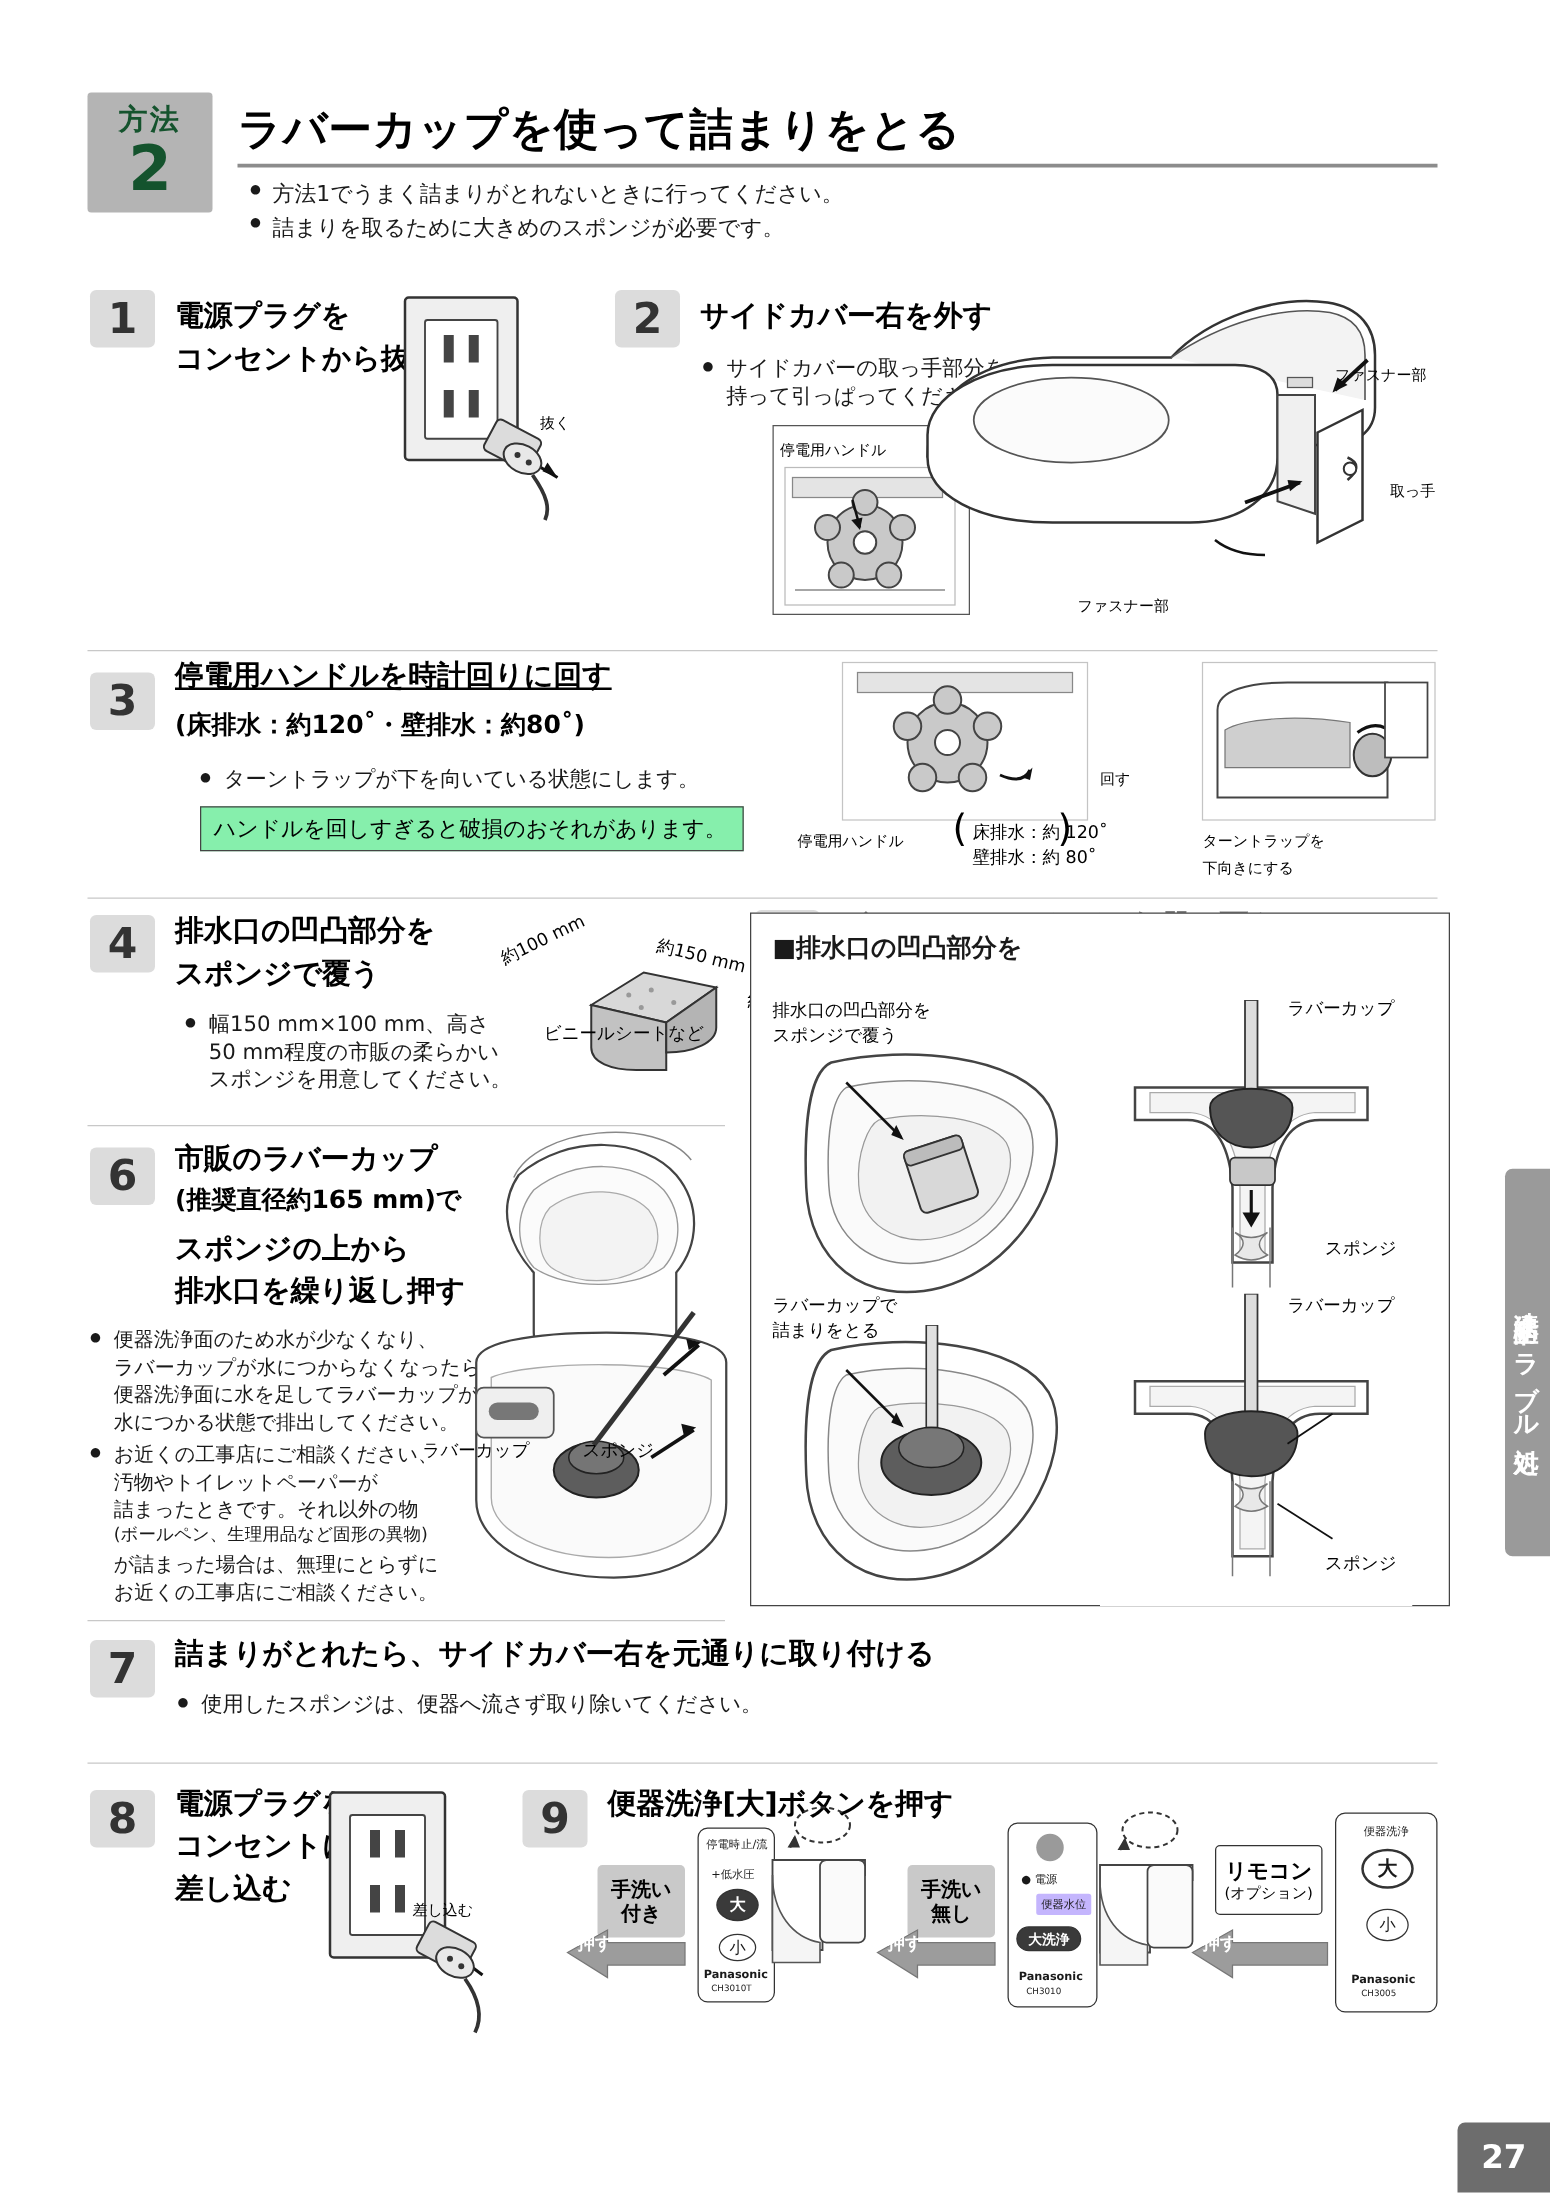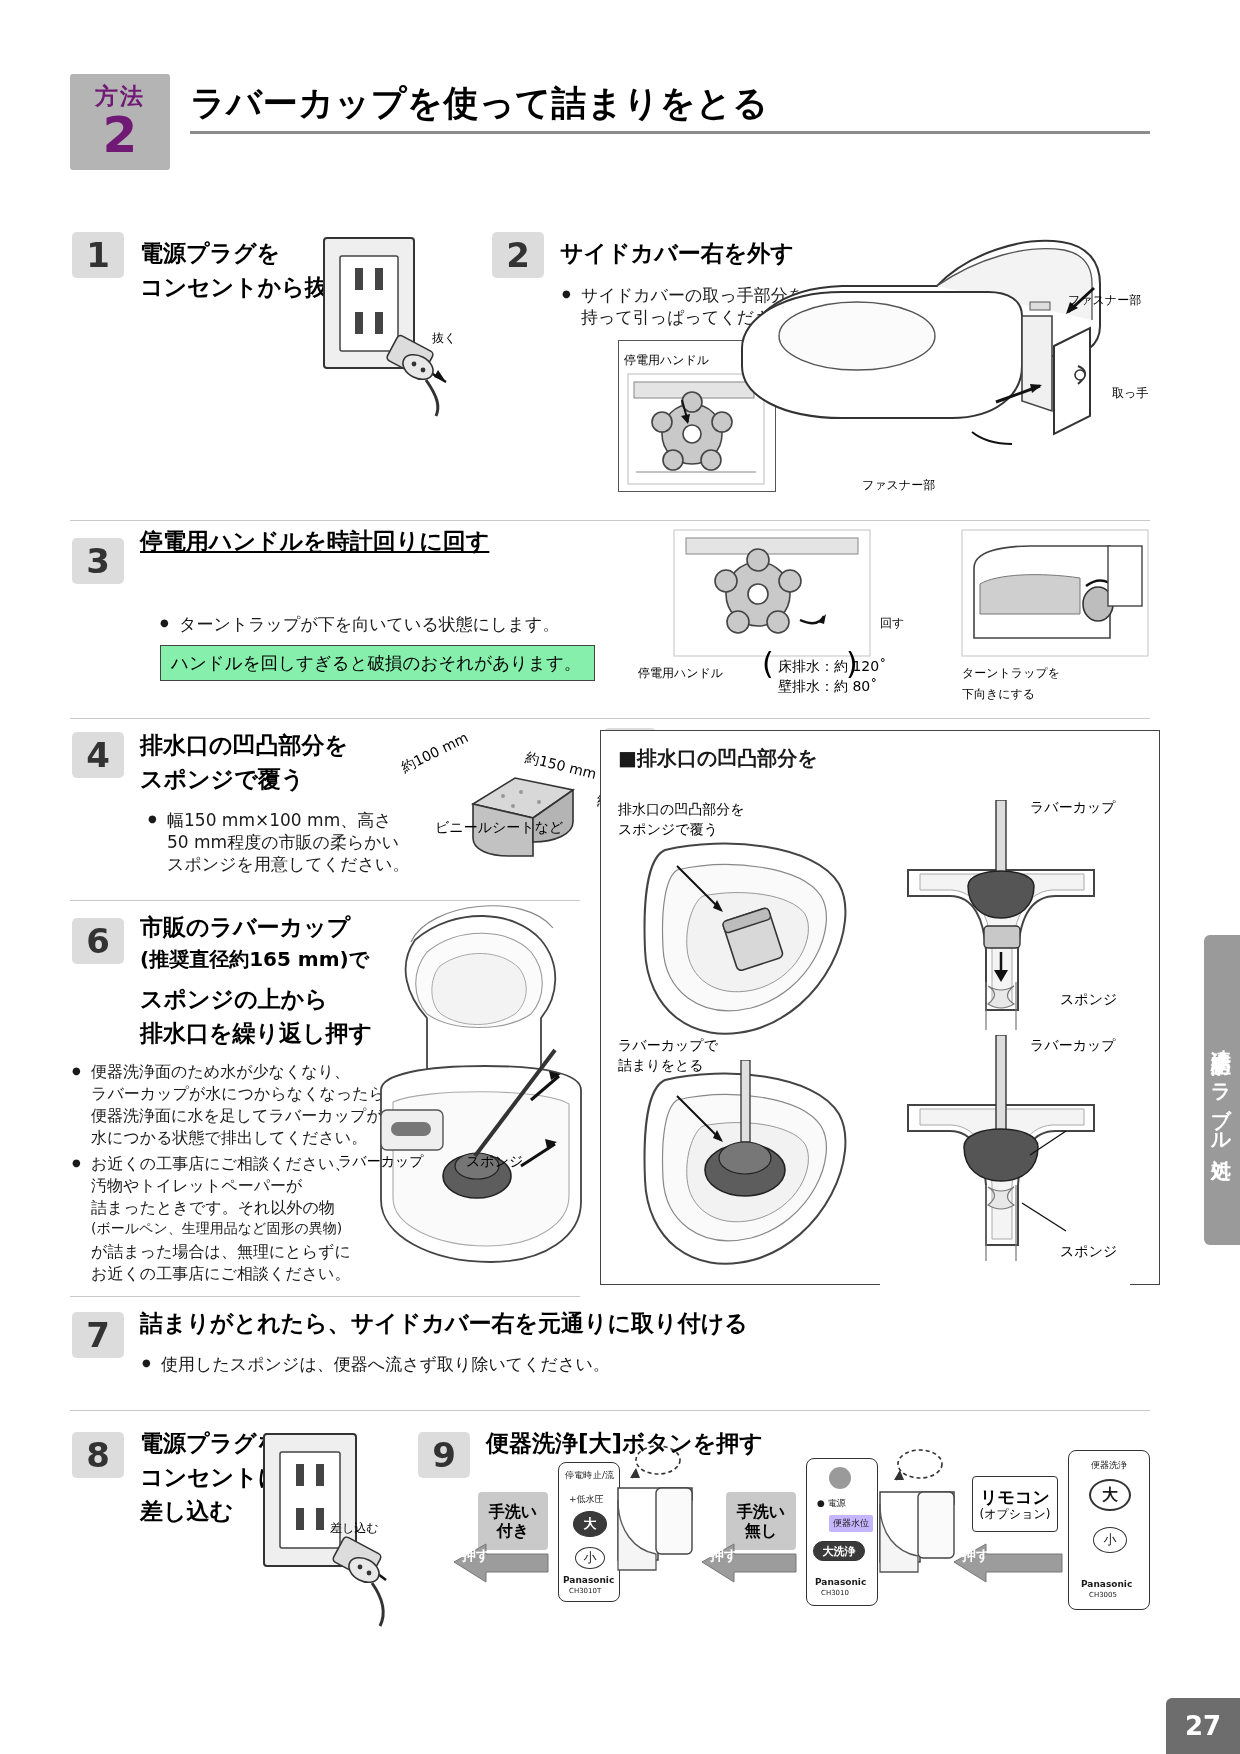--- a/index.html
+++ b/index.html
@@ -9,21 +9,21 @@
     background:#ffffff;
     font-family:"DejaVu Sans", sans-serif;
     color:#1a1a1a;
     overflow:hidden;
   }
   .page { position:absolute; inset:0; }
 
   
   .method-badge {
     position:absolute; left:70px; top:74px; width:100px; height:96px;
-    background:#b4b4b4; color:#701a75; border-radius:3px;
+    background:#b4b4b4; color:#14532d; border-radius:3px;
     display:flex; flex-direction:column; align-items:center; justify-content:center;
   }
   .method-badge .mb-label { font-size:23px; font-weight:bold; letter-spacing:2px; line-height:1; }
   .method-badge .mb-num { font-size:50px; font-weight:bold; line-height:1; margin-top:2px; }
 
   .head-title {
     position:absolute; left:190px; top:80px; font-size:35px; font-weight:bold;
     letter-spacing:0.5px; color:#000;
   }
   .head-rule {
@@ -97,20 +97,24 @@
 <body>
 
 <div class="page">
 
   <div class="method-badge">
     <div class="mb-label">方法</div>
     <div class="mb-num">2</div>
   </div>
   <div class="head-title">ラバーカップを使って詰まりをとる</div>
   <div class="head-rule"></div>
+  <div class="head-bullets">
+    <div class="b">方法1でうまく詰まりがとれないときに行ってください。</div>
+    <div class="b">詰まりを取るために大きめのスポンジが必要です。</div>
+  </div>
 
   <div class="stepnum" style="left:72px; top:232px;">1</div>
   <div class="steptitle" style="left:140px; top:238px;">電源プラグを</div>
   <div class="steptitle" style="left:140px; top:272px;">コンセントから抜く</div>
 
   <div class="illus" style="left:318px; top:232px;">
     <svg width="160" height="185" viewBox="0 0 160 185">
       <rect x="6" y="6" width="90" height="130" rx="3" fill="#efefef" stroke="#333" stroke-width="2"></rect>
       <rect x="22" y="24" width="58" height="95" rx="2" fill="#fff" stroke="#444" stroke-width="1.5"></rect>
       <rect x="37" y="36" width="8" height="22" fill="#444"></rect>
@@ -177,20 +181,21 @@
     </svg>
   </div>
   <div class="cap" style="left:1068px; top:292px;">ファスナー部</div>
   <div class="cap" style="left:1112px; top:385px;">取っ手</div>
   <div class="cap" style="left:862px; top:477px;">ファスナー部</div>
 
   <hr class="sep" style="left:70px; top:520px; width:1080px;">
 
   <div class="stepnum" style="left:72px; top:538px;">3</div>
   <div class="steptitle" style="left:140px; top:526px;text-decoration:underline;">停電用ハンドルを時計回りに回す</div>
+  <div class="steptitle" style="left:140px; top:566px; font-size:20px;">(床排水：約120˚・壁排水：約80˚)</div>
   <div class="note bul" style="left:160px; top:612px; width:520px;">ターントラップが下を向いている状態にします。</div>
   <div class="warnbox" style="left:160px; top:645px; width:435px;">ハンドルを回しすぎると破損のおそれがあります。</div>
 
   <div class="illus" style="left:672px; top:528px;">
     <svg width="200" height="130" viewBox="0 0 200 130">
       <rect x="2" y="2" width="196" height="126" fill="#fff" stroke="#c4c4c4"></rect>
       <rect x="14" y="10" width="172" height="16" fill="#e4e4e4" stroke="#888"></rect>
       <g transform="translate(86,66)">
         <g fill="#c9c9c9" stroke="#444" stroke-width="1.6">
           <circle cx="0" cy="0" r="32"></circle>

